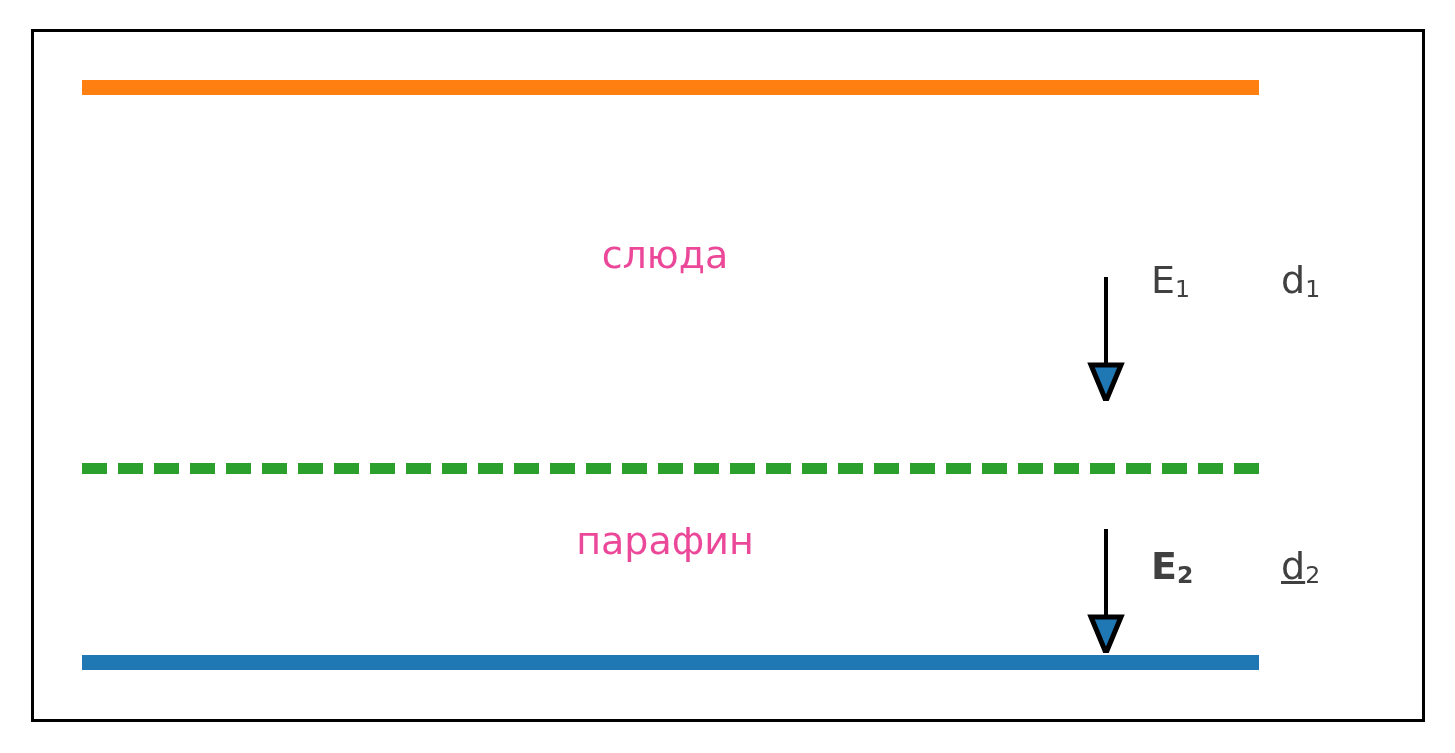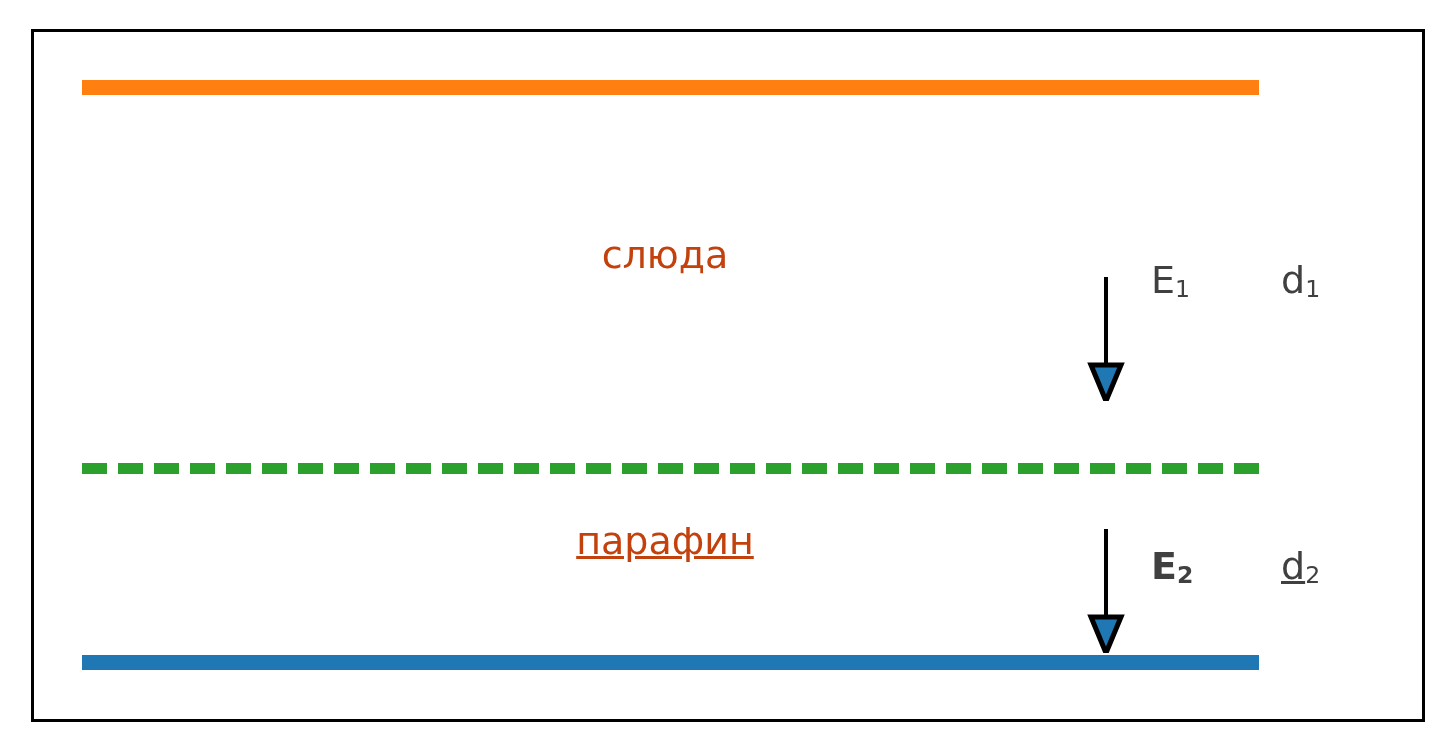--- a/index.html
+++ b/index.html
@@ -57,35 +57,34 @@
       #2ca02c 0px,
       #2ca02c 25px,
       rgba(255,255,255,0) 25px,
       rgba(255,255,255,0) 36px
     );
   }
   
   .layer-label {
     position: absolute;
     text-align: center;
-    color: #c2410c;
+    color: #ec4899;
     line-height: 1.22;
     white-space: nowrap;
     font-size: 38px;
   }
   #layer-label-1 {
     left: 465px;
     top: 232px;
     width: 400px;
   }
   #layer-label-2 {
     left: 465px;
     top: 518px;
     width: 400px;
-    text-decoration: underline;
   }
   .layer-name { display: block; }
   .layer-eps  { display: block; }
   .sub {
     font-size: 0.62em;
     vertical-align: -0.18em;
   }
   
   .field-arrow {
     position: absolute;

